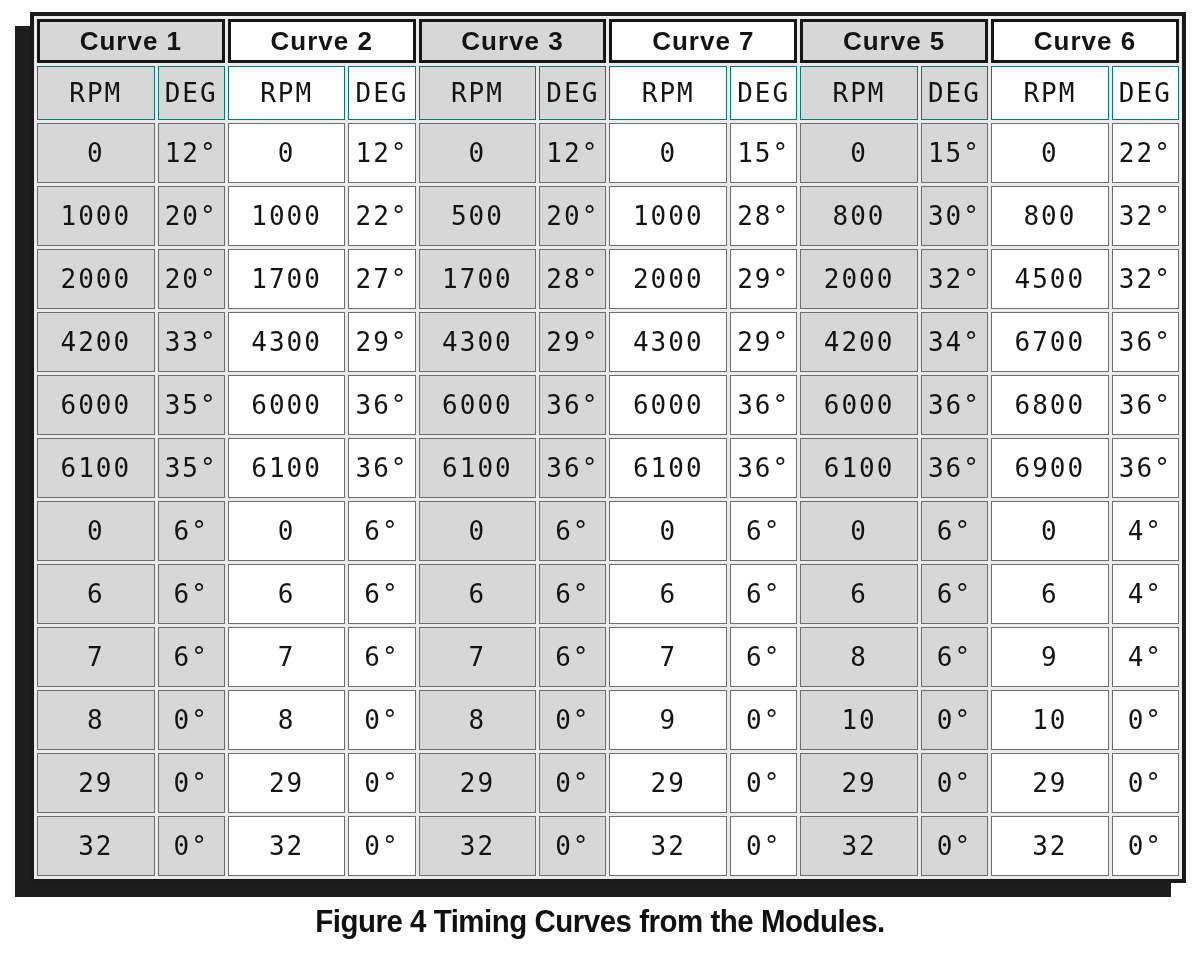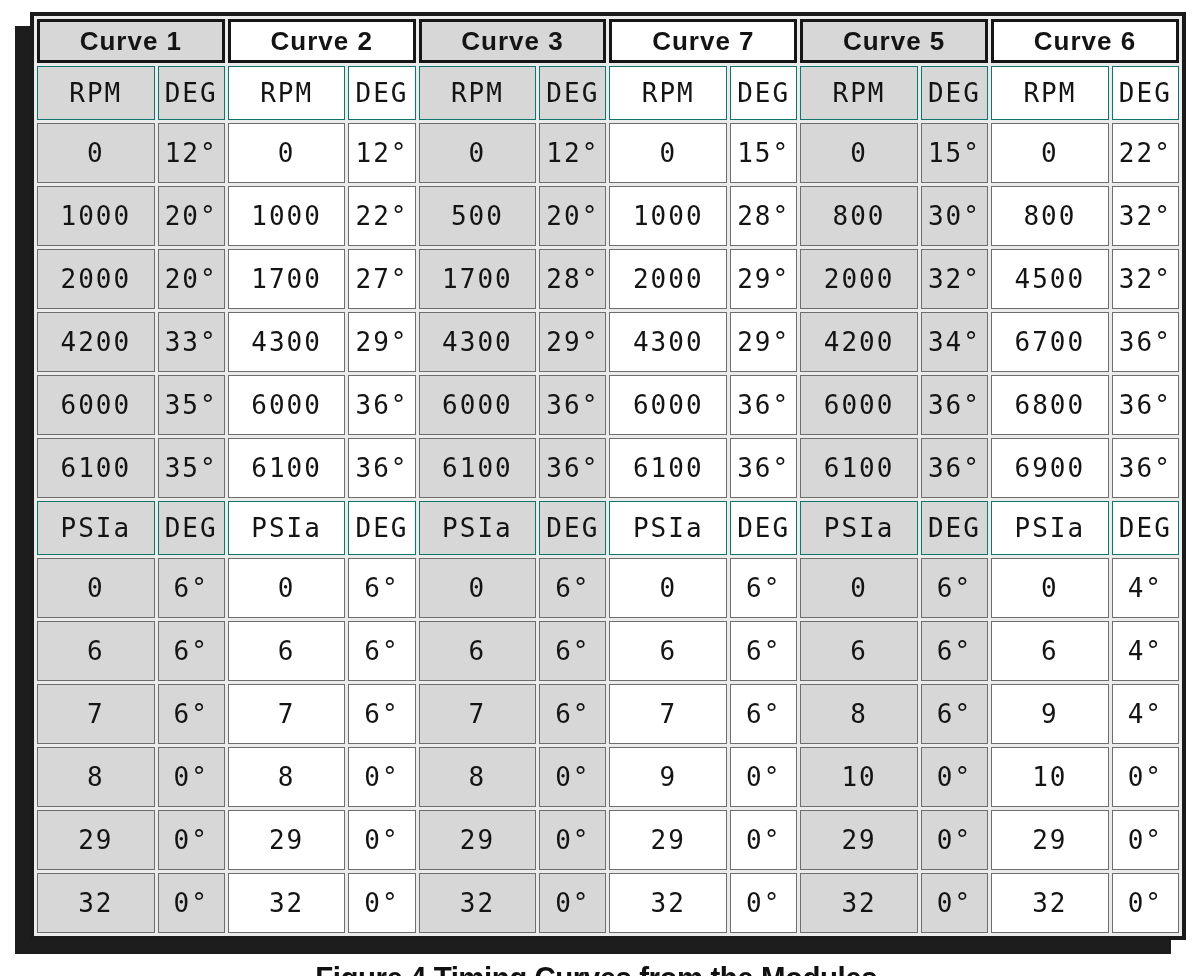--- a/index.html
+++ b/index.html
@@ -189,34 +189,20 @@
           <td class="val bg-g">6100</td>
           <td class="val bg-g">36°</td>
           <td class="val bg-w">6100</td>
           <td class="val bg-w">36°</td>
           <td class="val bg-g">6100</td>
           <td class="val bg-g">36°</td>
           <td class="val bg-w">6900</td>
           <td class="val bg-w">36°</td>
         </tr>
         <tr>
-          <th class="col-h bg-g">PSIa</th>
-          <th class="col-h bg-g">DEG</th>
-          <th class="col-h bg-w">PSIa</th>
-          <th class="col-h bg-w">DEG</th>
-          <th class="col-h bg-g">PSIa</th>
-          <th class="col-h bg-g">DEG</th>
-          <th class="col-h bg-w">PSIa</th>
-          <th class="col-h bg-w">DEG</th>
-          <th class="col-h bg-g">PSIa</th>
-          <th class="col-h bg-g">DEG</th>
-          <th class="col-h bg-w">PSIa</th>
-          <th class="col-h bg-w">DEG</th>
-        </tr>
-        <tr>
           <td class="val bg-g">0</td>
           <td class="val bg-g">6°</td>
           <td class="val bg-w">0</td>
           <td class="val bg-w">6°</td>
           <td class="val bg-g">0</td>
           <td class="val bg-g">6°</td>
           <td class="val bg-w">0</td>
           <td class="val bg-w">6°</td>
           <td class="val bg-g">0</td>
           <td class="val bg-g">6°</td>

